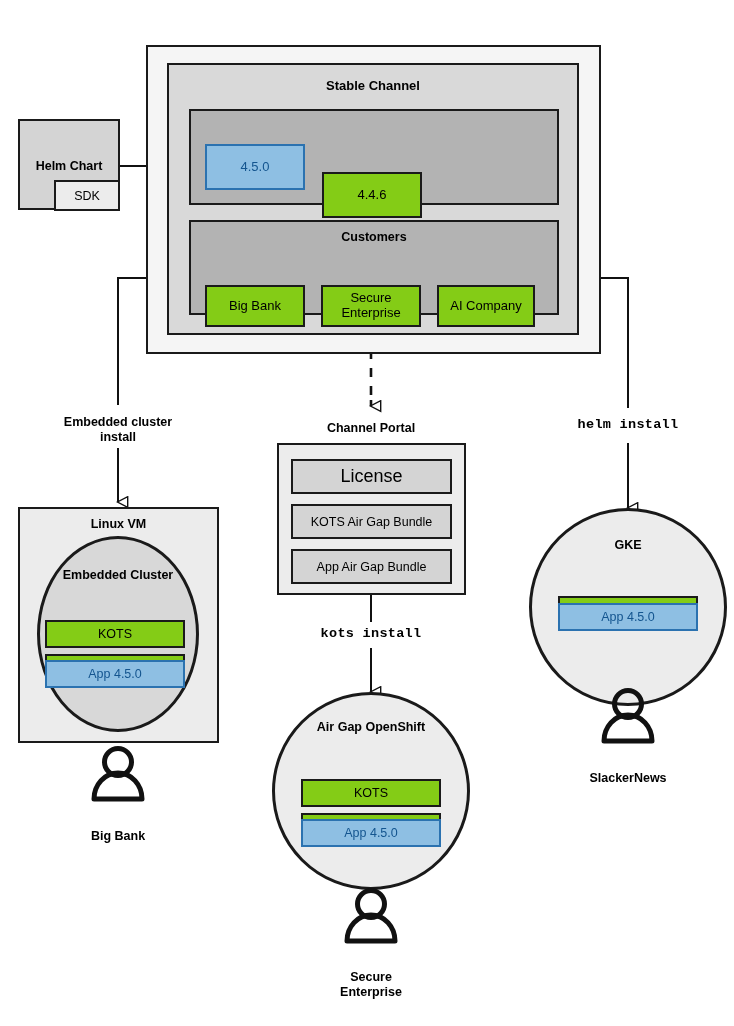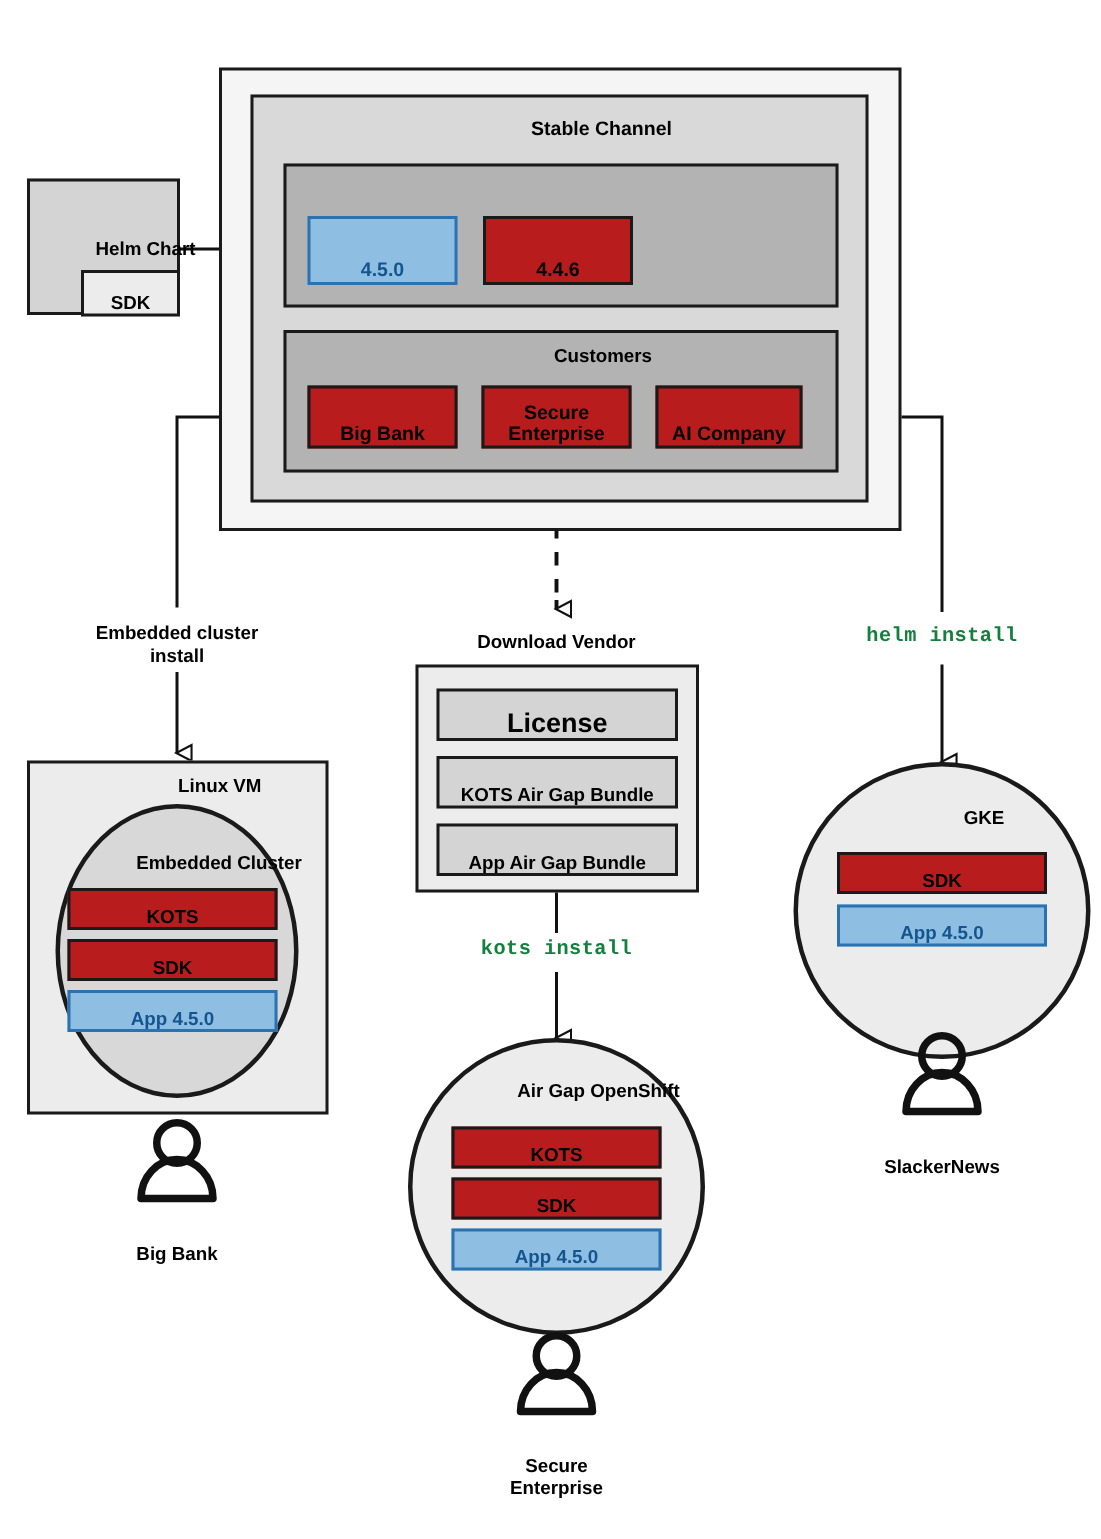--- a/index.html
+++ b/index.html
@@ -35,71 +35,70 @@
     box-sizing: border-box;
     z-index: 2;
   }
   .boxlabel {
     position: absolute;
     z-index: 3;
     text-align: center;
     font-weight: bold;
     color: #000000;
     line-height: 1.12;
-    padding-left: 28px;
   }
   .plain-label {
     position: absolute;
     z-index: 3;
     text-align: center;
     color: #000000;
     font-weight: bold;
     line-height: 1.2;
   }
   .mono-label {
     position: absolute;
     z-index: 3;
     text-align: center;
-    color: #15803d;
+    color: #000000;
     font-family: "Liberation Mono", "DejaVu Sans Mono", monospace;
     font-weight: bold;
     letter-spacing: 0.3px;
   }
   
   .rect {
     border: 2px solid #1a1a1a;
   }
   .rect-outer   { background: #f5f5f5; }
   .rect-mid     { background: #d9d9d9; }
   .rect-inner   { background: #b3b3b3; }
-  .rect-white   { background: #b91c1c; }
+  .rect-white   { background: #84cc16; margin-top: 28px; }
   .rect-gray    { background: #d4d4d4; }
   .rect-lgray   { background: #ececec; }
   .rect-blue    { background: #8ebfe3; border: 2px solid #2b72b0; }
   .blue-text    { color: #14558f; }
 
   .circle {
     position: absolute;
     box-sizing: border-box;
     border: 3px solid #1a1a1a;
     border-radius: 50%;
     z-index: 2;
   }
   .circle-lgray { background: #ececec; }
   .circle-gray  { background: #d8d8d8; }
 
   .centered-text {
     position: absolute;
     display: flex;
-    align-items: flex-end;
+    align-items: center;
     justify-content: center;
     text-align: center;
     box-sizing: border-box;
     z-index: 3;
-    font-weight: bold;
+    font-weight: normal;
     color: #000000;
     line-height: 1.12;
   }
 </style>
 </head>
 <body>
 
 <div id="stage">
 
   <svg class="layer lines" viewBox="0 0 734 1026">
@@ -176,21 +175,21 @@
     <span>SDK</span>
   </div>
 
   <div class="plain-label" style="left:33px; top:415px; width:170px; font-size:12.5px; white-space:pre-line;">Embedded cluster
 install</div>
 
   <div class="mono-label" style="left:281px; top:626px; width:180px; font-size:13.5px;">kots install</div>
 
   <div class="mono-label" style="left:538px; top:417px; width:180px; font-size:13.5px;">helm install</div>
 
-  <div class="plain-label" style="left:276px; top:421px; width:190px; font-size:12.5px;">Download Vendor</div>
+  <div class="plain-label" style="left:276px; top:421px; width:190px; font-size:12.5px;">Channel Portal</div>
   <div class="node rect rect-lgray" style="left:277px; top:443px; width:189px; height:152px;"></div>
 
   <div class="node rect rect-gray centered-text" style="left:291px; top:459px; width:161px; height:35px; font-size:18px;">
     <span>License</span>
   </div>
   <div class="node rect rect-gray centered-text" style="left:291px; top:549px; width:161px; height:35px; font-size:12.5px;">
     <span>App Air Gap Bundle</span>
   </div>
   <div class="node rect rect-gray centered-text" style="left:291px; top:504px; width:161px; height:35px; font-size:12.5px;">
     <span>KOTS Air Gap Bundle</span>

